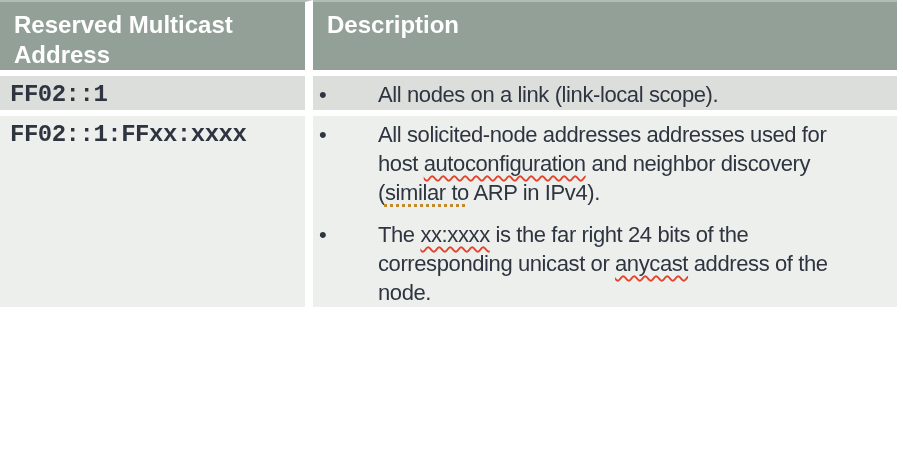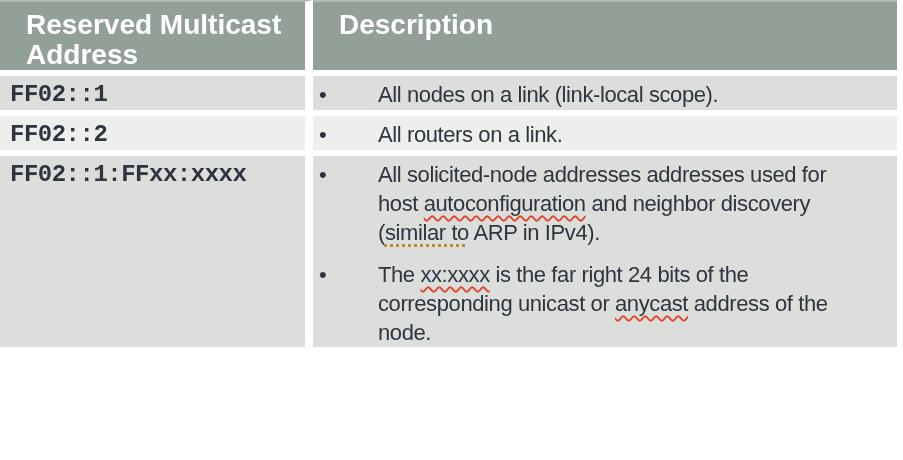--- a/index.html
+++ b/index.html
@@ -30,25 +30,25 @@
   col.c-addr{width:313px;}
   th,td{
     box-sizing:border-box;
     vertical-align:top;
     text-align:left;
     border-bottom:6px solid var(--divider);
   }
   th{
     background:var(--header-bg);
     color:var(--header-text);
-    font-size:28px;
+    font-size:24px;
     font-weight:bold;
     line-height:30px;
     height:76px;
-    padding:8px 10px 0 26px;
+    padding:8px 10px 0 14px;
     border-top:2px solid var(--header-top-edge);
   }
   th.addr,td.addr{border-right:8px solid var(--divider);}
   td{
     color:var(--body-text);
   }
   td.addr{
     font-family:"Liberation Mono","DejaVu Sans Mono",monospace;
     font-weight:bold;
     font-size:24px;
@@ -108,31 +108,20 @@
           <td class="desc">
             <ul class="blist">
               <li>
                 <span class="bullet">•</span>
                 <span class="btext"><span>All nodes on a link (link-local scope).</span></span>
               </li>
             </ul>
           </td>
         </tr>
         <tr>
-          <td class="addr">FF02::2</td>
-          <td class="desc">
-            <ul class="blist">
-              <li>
-                <span class="bullet">•</span>
-                <span class="btext"><span>All routers on a link.</span></span>
-              </li>
-            </ul>
-          </td>
-        </tr>
-        <tr>
           <td class="addr">FF02::1:FFxx:xxxx</td>
           <td class="desc">
             <ul class="blist">
               <li>
                 <span class="bullet">•</span>
                 <span class="btext"><span>All solicited-node addresses addresses used for host </span><span class="u-spell">autoconfiguration</span><span> and neighbor discovery (</span><span class="u-grammar">similar to</span><span> ARP in IPv4).</span></span>
               </li>
               <li>
                 <span class="bullet">•</span>
                 <span class="btext"><span>The </span><span class="u-spell">xx:xxxx</span><span> is the far right 24 bits of the corresponding unicast or </span><span class="u-spell">anycast</span><span> address of the node.</span></span>

